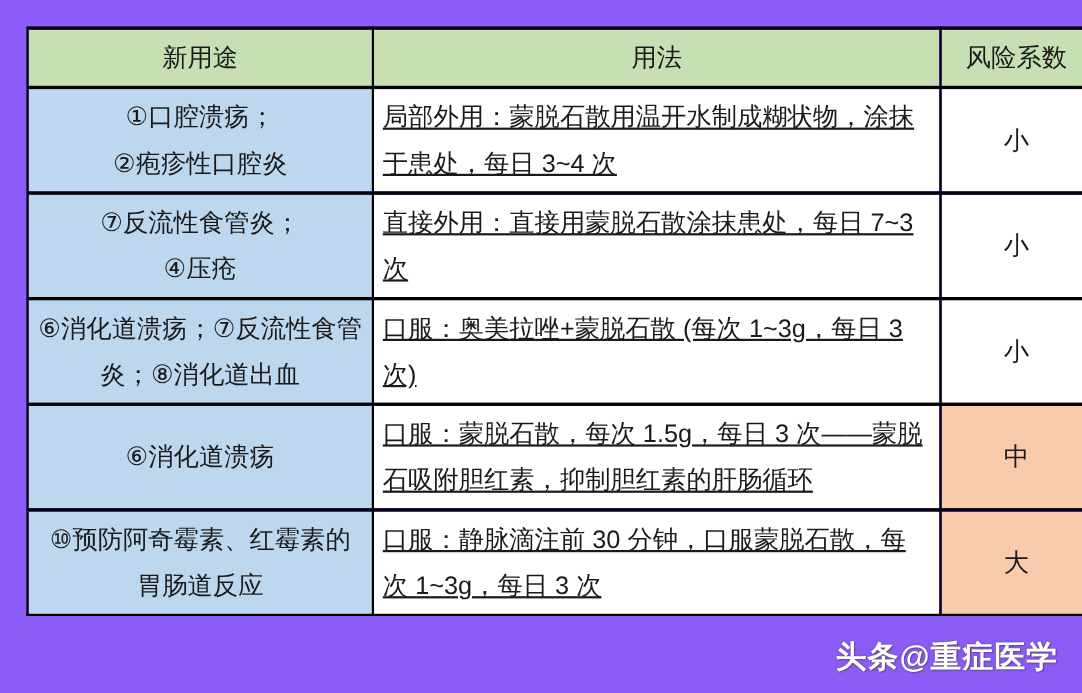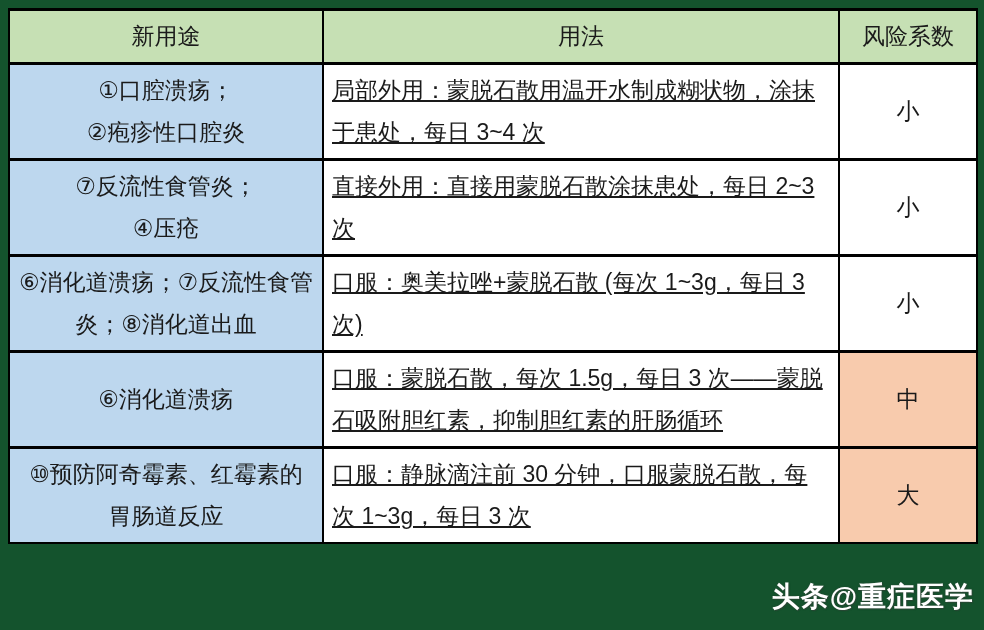--- a/index.html
+++ b/index.html
@@ -13,22 +13,22 @@
   html, body {
     margin: 0;
     background: #ffffff;
     font-family: "Liberation Sans", "DejaVu Sans", sans-serif;
     color: var(--text);
   }
   .page {
     position: relative;
     width: 984px;
     height: 630px;
-    padding: 8px;
-    background: #14532d;
+    padding: 24px;
+    background: #8b5cf6;
     overflow: hidden;
   }
   table.drug-table {
     border-collapse: collapse;
     table-layout: fixed;
     width: 968px;
   }
   table.drug-table th,
   table.drug-table td {
     border: 2px solid var(--border);
@@ -59,21 +59,21 @@
     text-decoration: underline;
   }
   td.risk {
     background: #ffffff;
     text-align: center;
     font-size: 24px;
   }
   td.risk.warn { background: var(--risk-warn-bg); }
   .watermark {
     position: absolute;
-    right: 10px;
+    right: 22px;
     bottom: 14px;
     font-size: 28px;
     font-weight: 700;
     color: #ffffff;
     letter-spacing: 1px;
     text-shadow: 0 0 2px rgba(60,60,60,.55), 1px 1px 1px rgba(60,60,60,.45);
     pointer-events: none;
   }
 </style>
 </head>
@@ -96,21 +96,21 @@
     <tbody>
       <tr>
         <td class="use">①口腔溃疡；
 ②疱疹性口腔炎</td>
         <td class="usage">局部外用：蒙脱石散用温开水制成糊状物，涂抹于患处，每日 3~4 次</td>
         <td class="risk">小</td>
       </tr>
       <tr>
         <td class="use">⑦反流性食管炎；
 ④压疮</td>
-        <td class="usage">直接外用：直接用蒙脱石散涂抹患处，每日 2~3 次</td>
+        <td class="usage">直接外用：直接用蒙脱石散涂抹患处，每日 7~3 次</td>
         <td class="risk">小</td>
       </tr>
       <tr>
         <td class="use">⑥消化道溃疡；⑦反流性食管炎；⑧消化道出血</td>
         <td class="usage">口服：奥美拉唑+蒙脱石散 (每次 1~3g，每日 3 次)</td>
         <td class="risk">小</td>
       </tr>
       <tr>
         <td class="use">⑥消化道溃疡</td>
         <td class="usage">口服：蒙脱石散，每次 1.5g，每日 3 次——蒙脱石吸附胆红素，抑制胆红素的肝肠循环</td>

